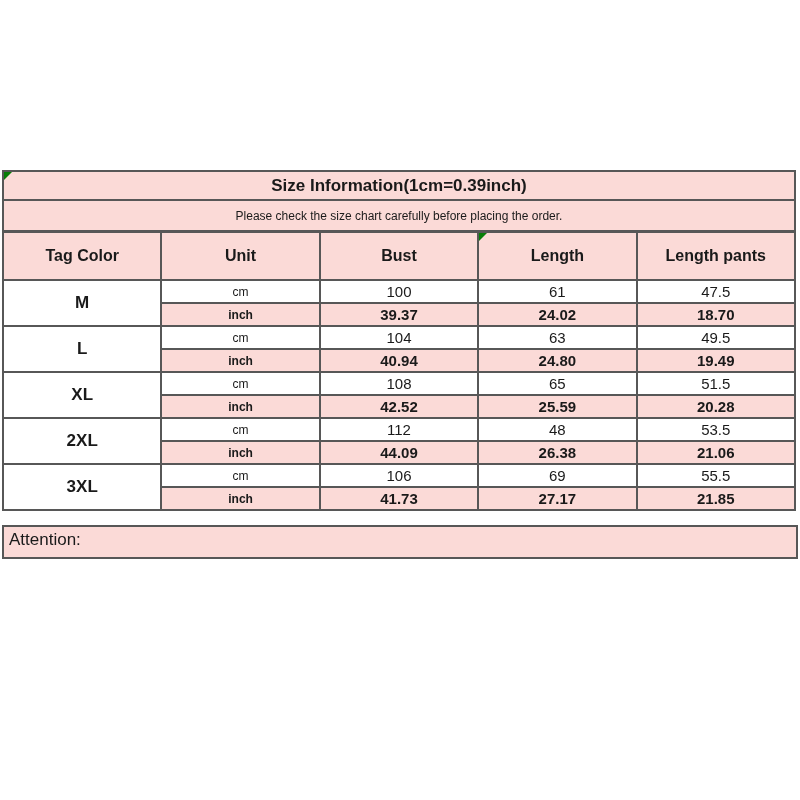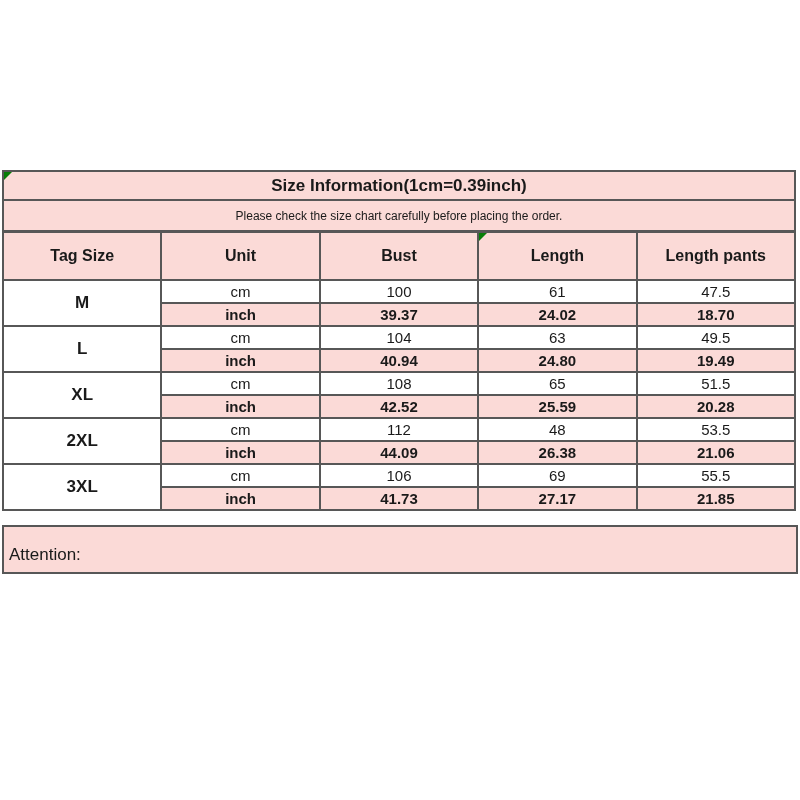--- a/index.html
+++ b/index.html
@@ -39,32 +39,32 @@
   tr.header-row th{
     height:46px;background:var(--pink);
     font-size:16px;font-weight:bold;
     position:relative;
   }
   td.tag-cell{
     background:#ffffff;font-weight:bold;font-size:17px;
   }
   tr.row-cm td{height:21px;background:#ffffff;}
   tr.row-inch td{height:21px;background:var(--pink);font-weight:bold;}
-  td.unit-cell{font-size:15px;margin-top:13px;}
+  td.unit-cell{font-size:12px;margin-top:13px;}
   td.val-cell{font-size:15px;}
   .corner-marker{
     position:absolute;top:0;left:0;width:0;height:0;
     border-top:8px solid var(--green);
     border-right:8px solid transparent;
   }
   .attention{
     position:absolute;left:2px;top:525px;width:782px;
     background:var(--pink);
     border:2px solid var(--border);
-    padding:16px 5px 4px 5px;
+    padding:1px 5px 4px 5px;
     font-size:17px;line-height:24.5px;text-align:left;
   }
   .attention div{white-space:nowrap;}
 </style>
 </head>
 <body>
 
 <div class="page">
 
   <div class="table-wrap">
@@ -80,21 +80,21 @@
         <tr class="title-row">
           <td colspan="5">
             <span class="corner-marker"></span>
             <span>Size Information(1cm=0.39inch)</span>
           </td>
         </tr>
         <tr class="subtitle-row">
           <td colspan="5">Please check the size chart carefully before placing the order.</td>
         </tr>
         <tr class="header-row">
-          <th>Tag Size</th>
+          <th>Tag Color</th>
           <th>Unit</th>
           <th>Bust</th>
           <th>
             <span class="corner-marker"></span>
             <span>Length</span>
           </th>
           <th>Length pants</th>
         </tr>
 
         <tr class="row-cm">

